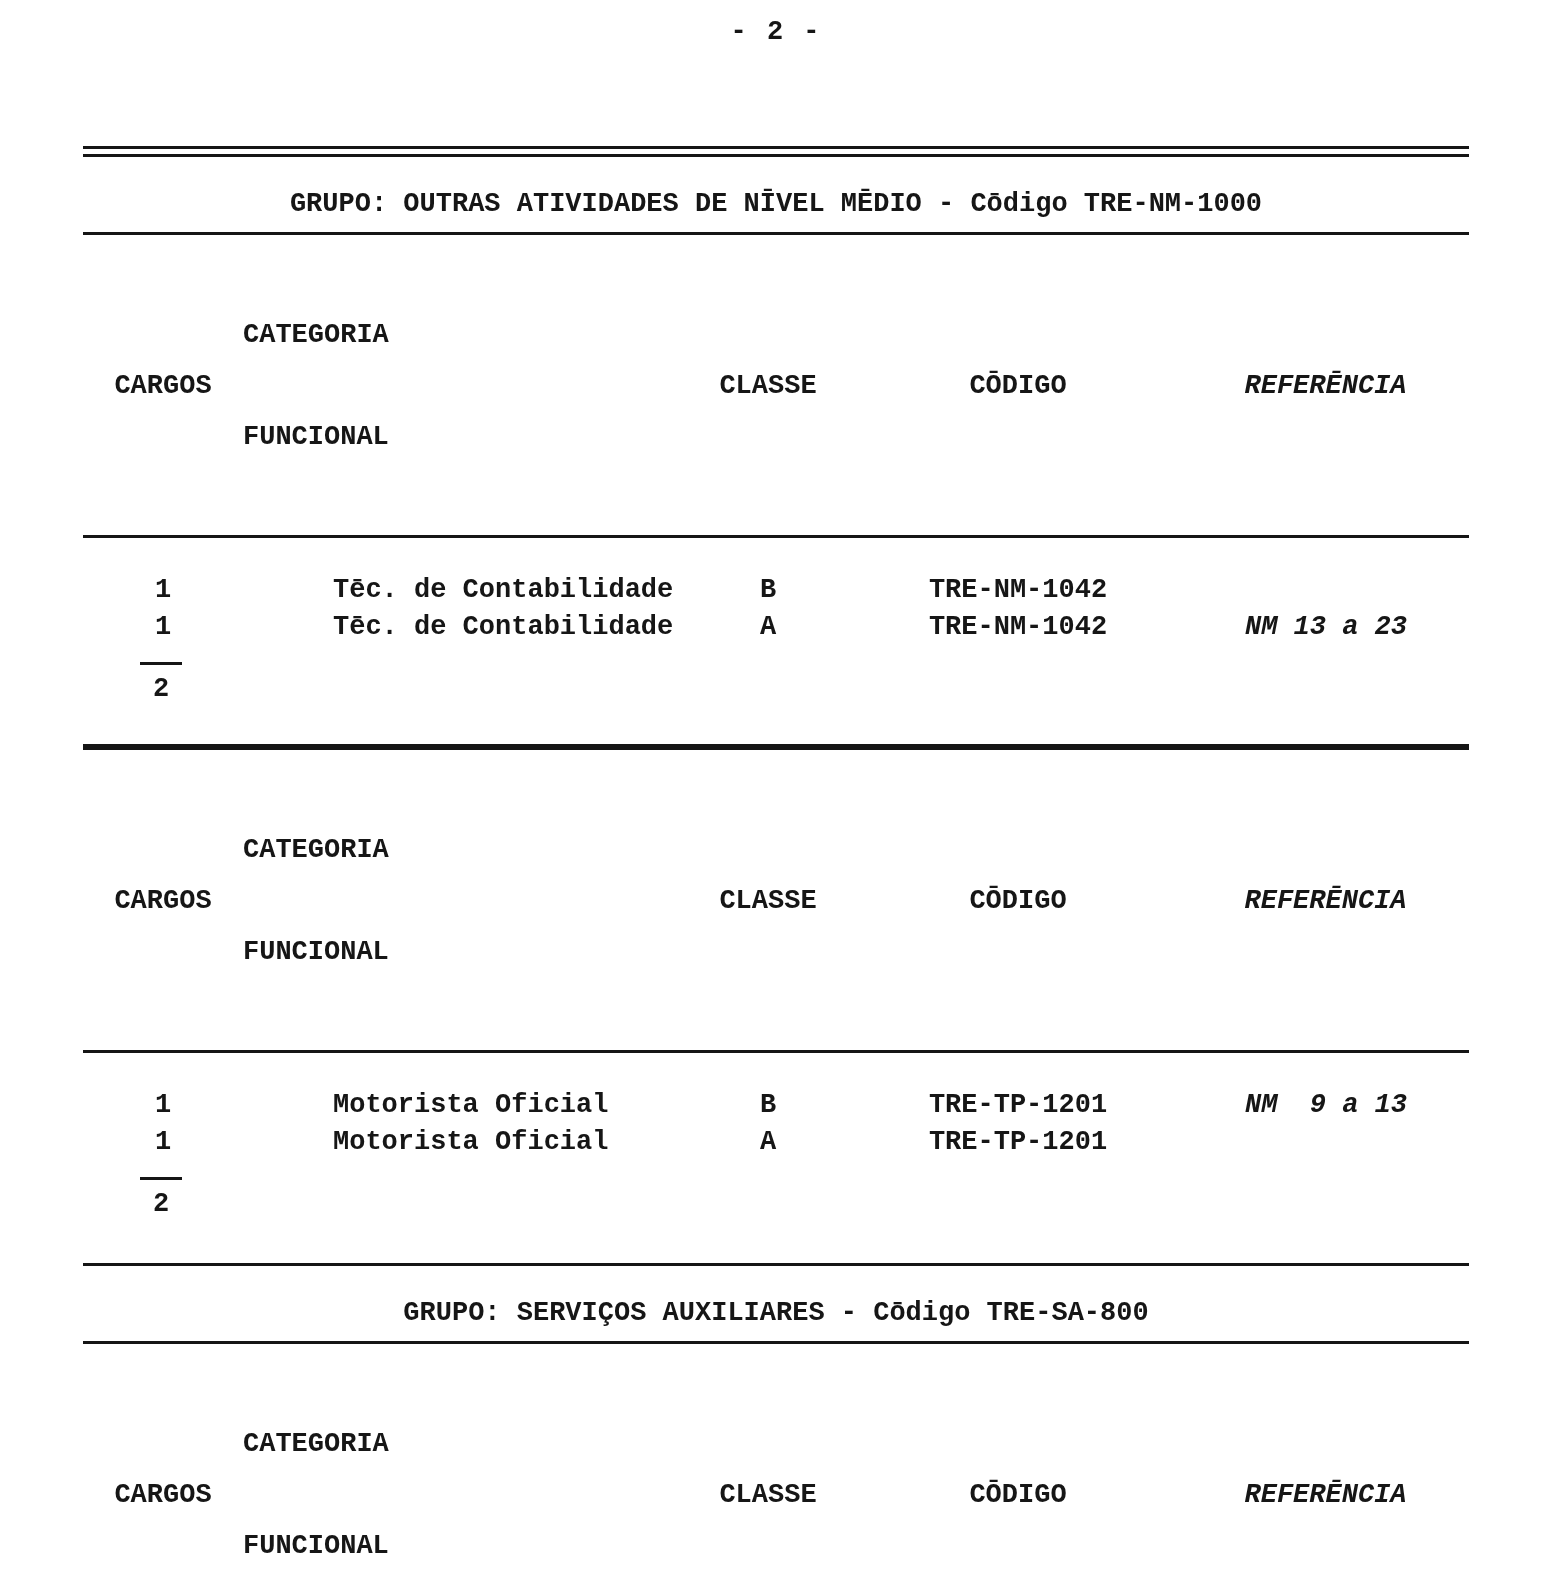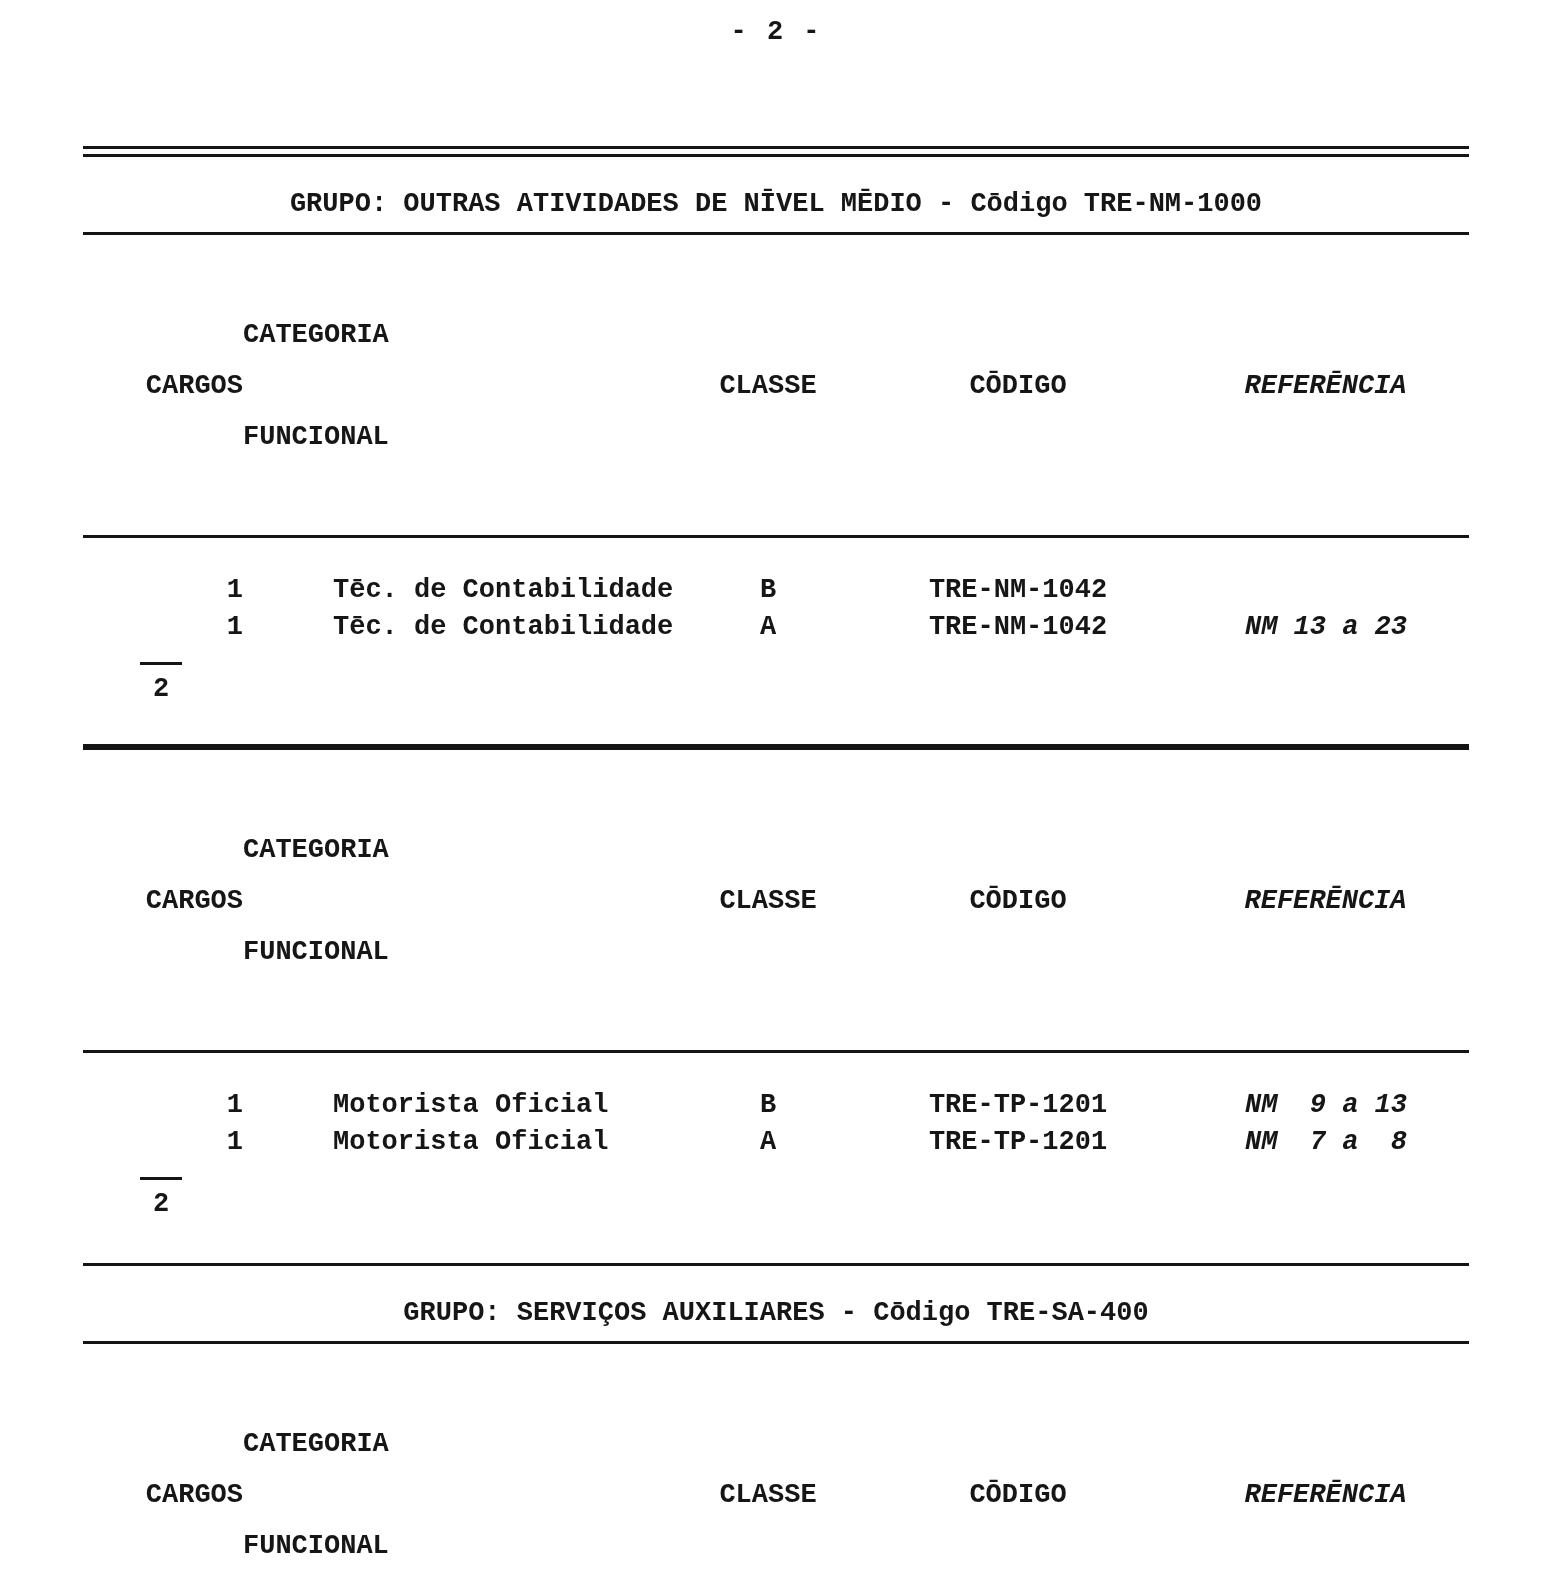--- a/index.html
+++ b/index.html
@@ -45,21 +45,21 @@
     grid-template-columns: 160px 440px 170px 330px 285px;
   }
   .header-row {
     padding: 15px 0 13px 0;
     align-items: center;
   }
   .cell {
     white-space: pre;
     line-height: 37px;
   }
-  .c1 { text-align: right; }
+  .c1 { text-align: center; }
   .c2 { padding-left: 90px; text-align: left; }
   .c2h { padding-left: 0; text-align: left; line-height: 34px; }
   .c3 { text-align: center; }
   .c4 { text-align: center; }
   .c5 { padding-left: 62px; text-align: left; font-style: italic; }
   .rows-block { padding-top: 34px; }
   .total-block { margin-top: 16px; }
   .total-bar {
     width: 42px;
     height: 3px;
@@ -149,34 +149,33 @@
           <div class="cell c2">Motorista Oficial</div>
           <div class="cell c3">B</div>
           <div class="cell c4">TRE-TP-1201</div>
           <div class="cell c5">NM  9 a 13</div>
         </div>
         <div class="grid-row">
           <div class="cell c1">1</div>
           <div class="cell c2">Motorista Oficial</div>
           <div class="cell c3">A</div>
           <div class="cell c4">TRE-TP-1201</div>
-          <div class="cell c5">NM  7 a  8</div>
         </div>
       </div>
 
       <div class="total-block">
         <div class="total-bar"></div>
         <div class="total-value">2</div>
       </div>
       <div class="section-bottom-pad tall"></div>
     </section>
 
     <section>
       <div class="rule"></div>
-      <div class="group-title">GRUPO: SERVIÇOS AUXILIARES - Cōdigo TRE-SA-400</div>
+      <div class="group-title">GRUPO: SERVIÇOS AUXILIARES - Cōdigo TRE-SA-800</div>
       <div class="rule"></div>
 
       <div class="grid-row header-row">
         <div class="cell c1">CARGOS</div>
         <div class="cell c2h">
           <div>CATEGORIA</div>
           <div>FUNCIONAL</div>
         </div>
         <div class="cell c3">CLASSE</div>
         <div class="cell c4">CŌDIGO</div>

